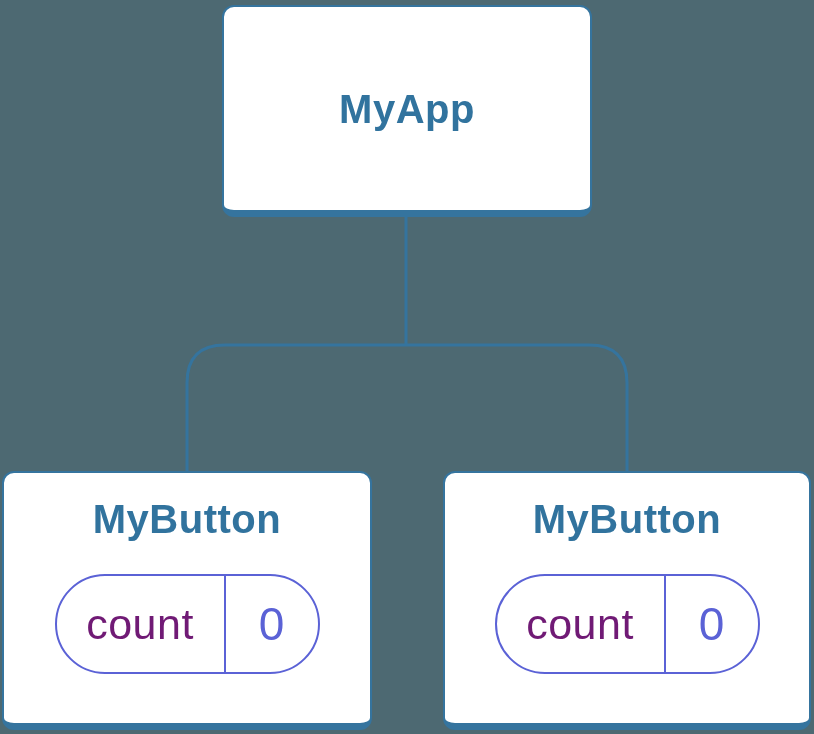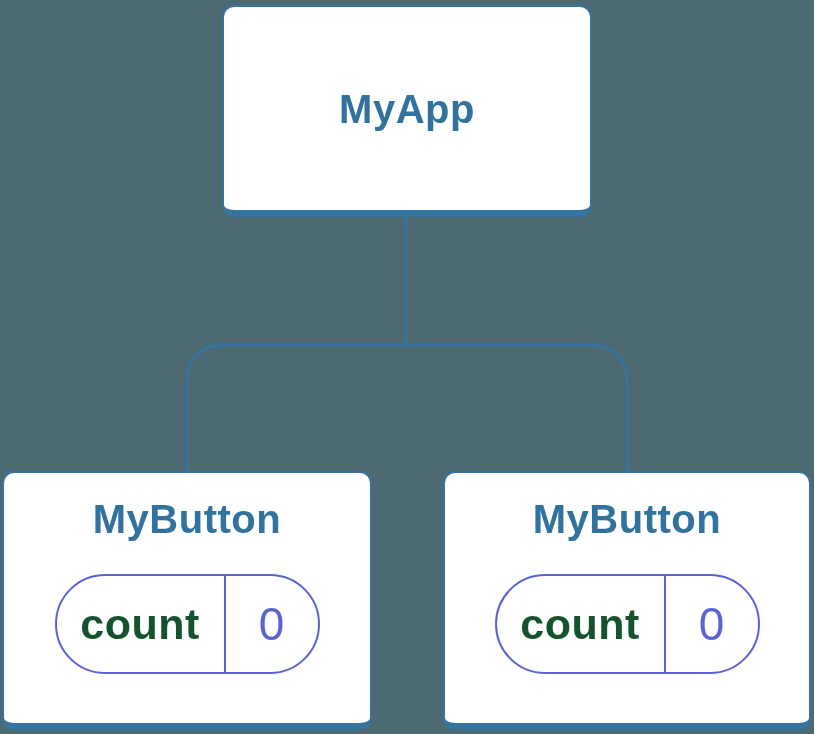--- a/index.html
+++ b/index.html
@@ -80,23 +80,23 @@
     width: 0;
     border-left: 2px solid #5B62D6;
   }
   .pill-value-cell {
     width: 92px;
     display: flex;
     align-items: center;
     justify-content: center;
   }
   .pill-label {
-    color: #14532d;
+    color: #701a75;
     font-size: 43px;
-    font-weight: 700;
+    font-weight: 400;
     letter-spacing: 0.5px;
   }
   .pill-value {
     color: #5B62D6;
     font-size: 46px;
     font-weight: 400;
   }
 </style>
 </head>
 <body>

